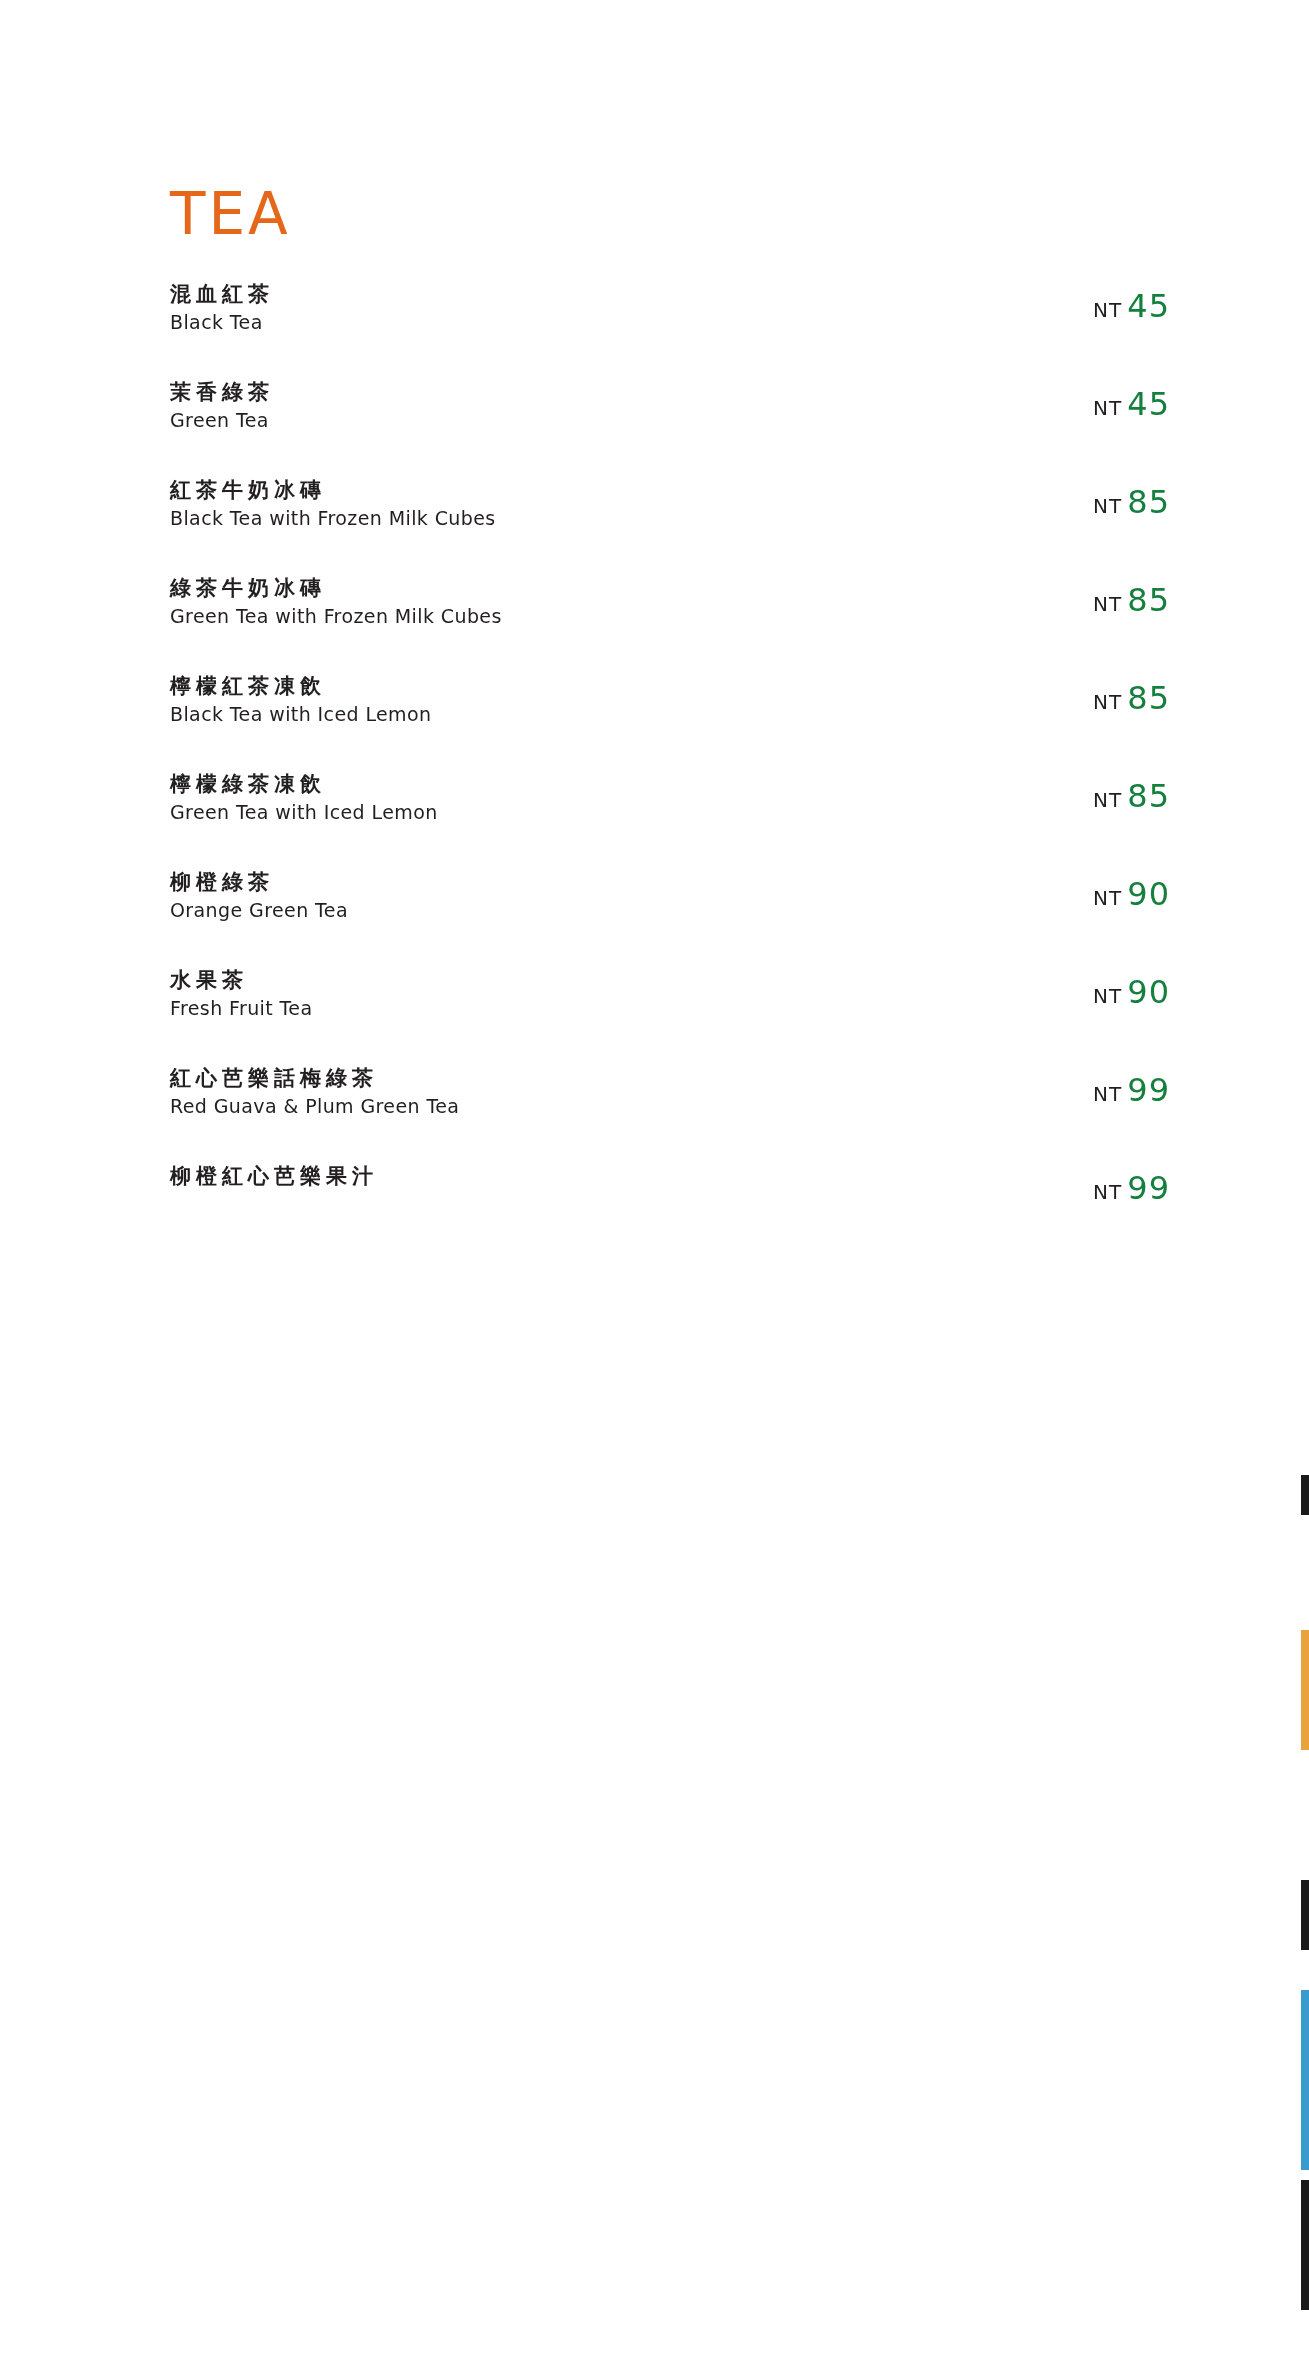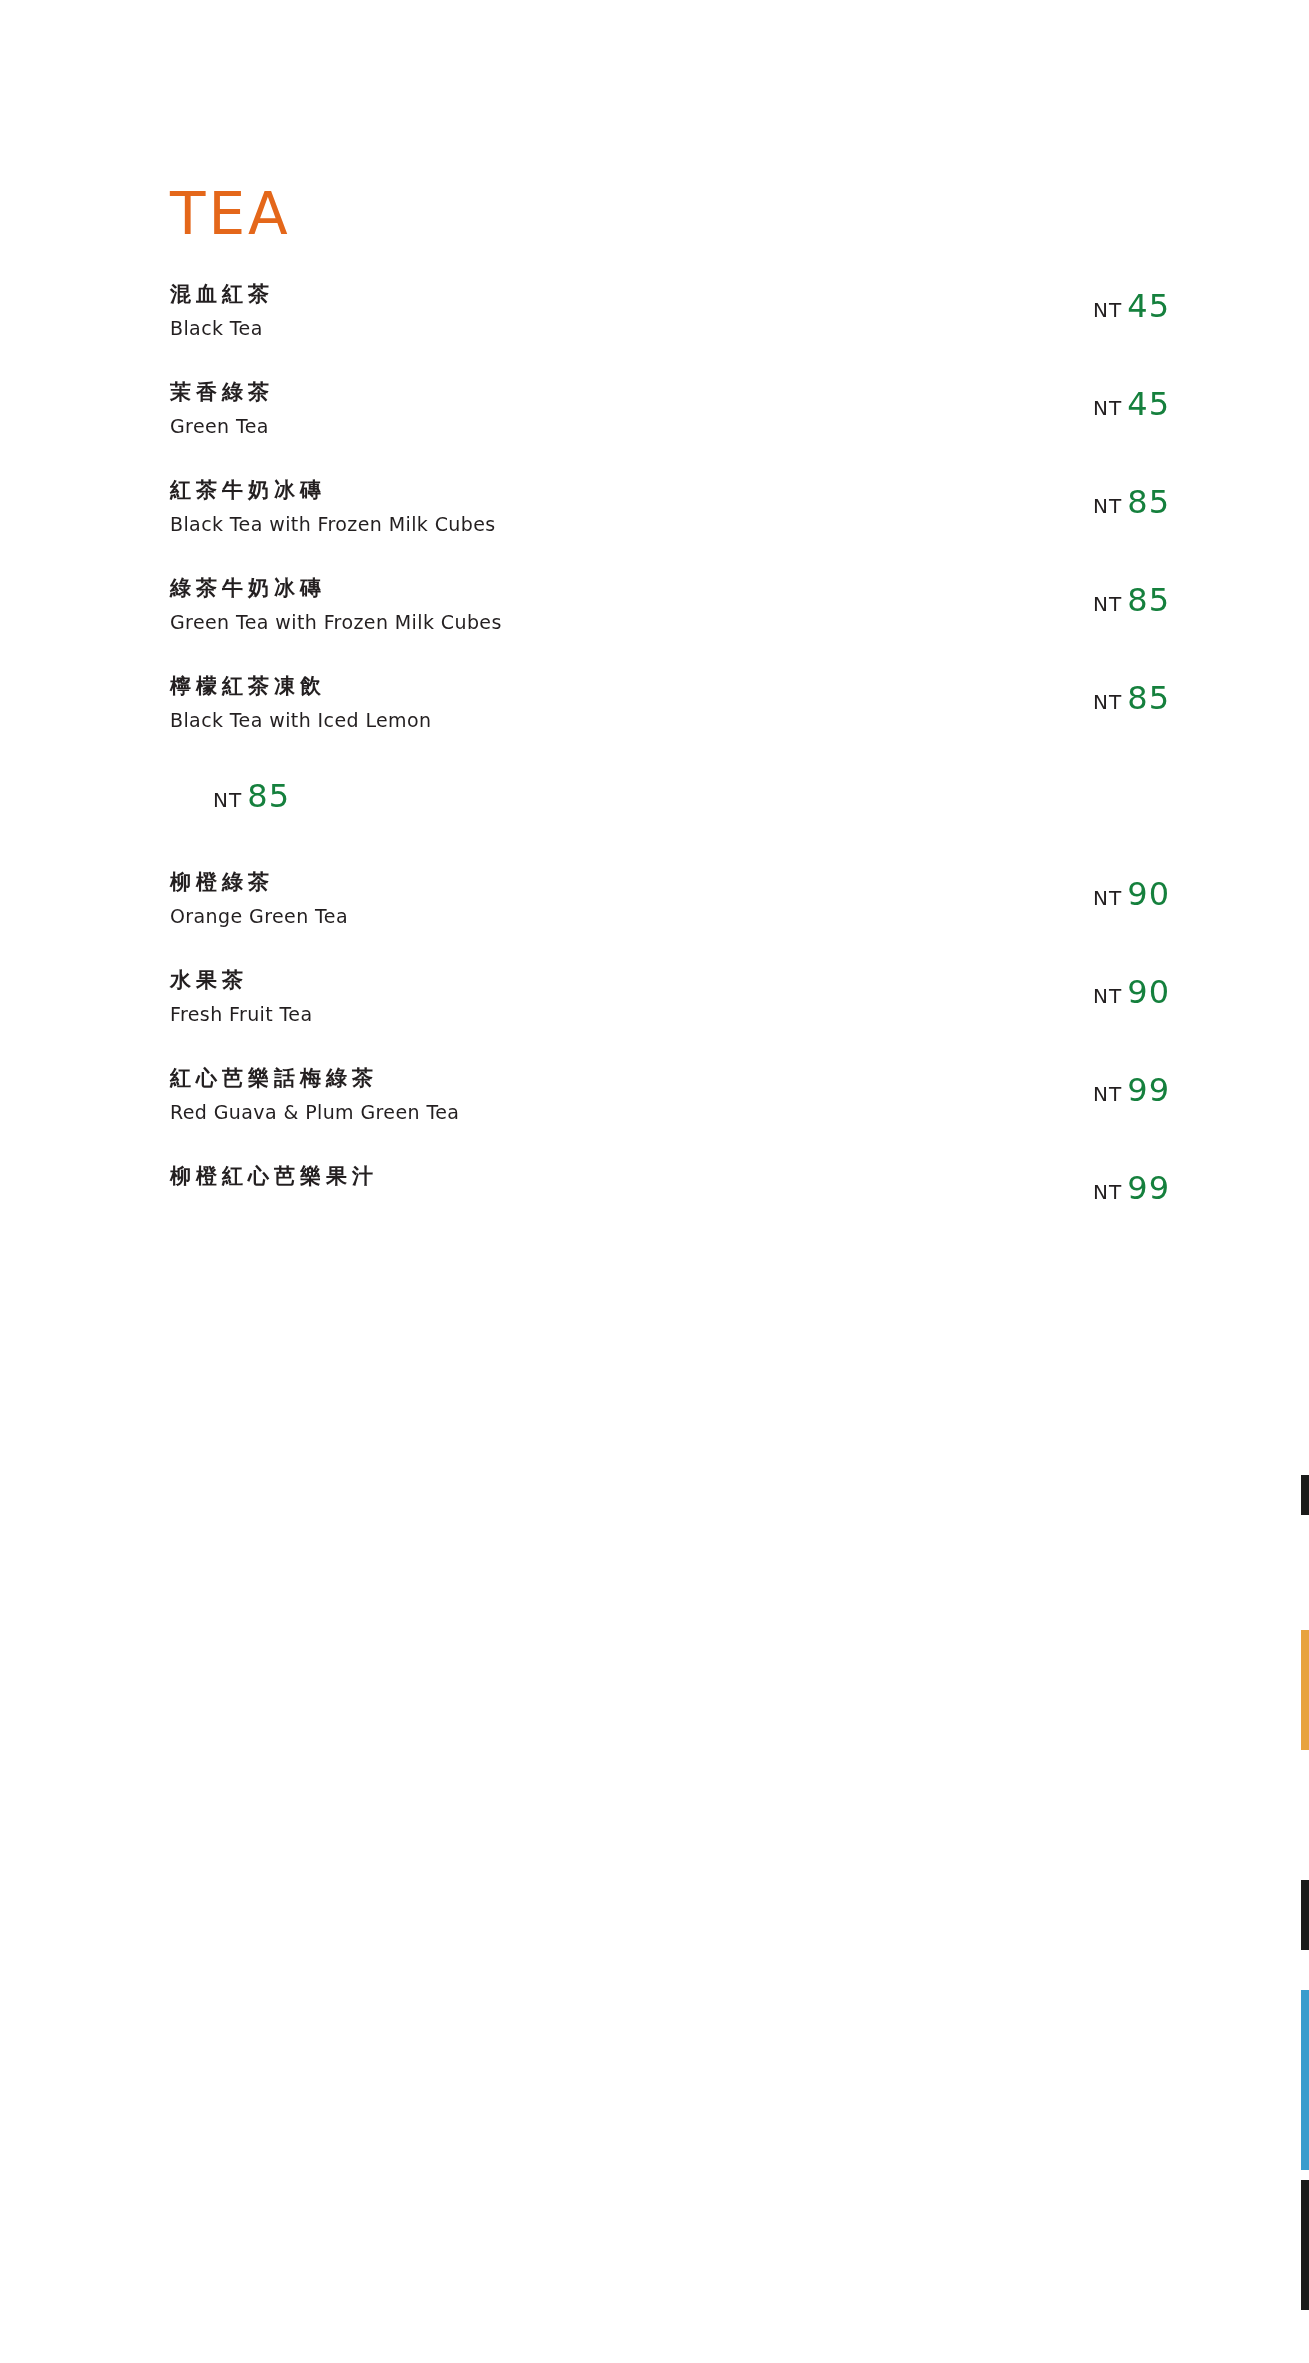--- a/index.html
+++ b/index.html
@@ -77,21 +77,21 @@
     line-height: 1.25;
     font-family: "DejaVu Sans", sans-serif;
     font-weight: 700;
     white-space: nowrap;
   }
 
   .name-en {
     font-size: 19px;
     color: #231f20;
     letter-spacing: 0.4px;
-    margin-top: 10px;
+    margin-top: 4px;
     line-height: 1.2;
     font-family: "DejaVu Sans", sans-serif;
     font-weight: 400;
   }
 
   .price {
     flex: 0 0 auto;
     white-space: nowrap;
     padding-top: 6px;
     text-align: right;
@@ -175,20 +175,24 @@
         <div class="item-text">
           <div class="name-zh">檸檬紅茶凍飲</div>
           <div class="name-en">Black Tea with Iced Lemon</div>
         </div>
         <div class="price">
           <span class="currency">NT</span><span class="amount">85</span>
         </div>
       </div>
 
       <div class="menu-item">
+        <div class="item-text">
+          <div class="name-zh">檸檬綠茶凍飲</div>
+          <div class="name-en">Green Tea with Iced Lemon</div>
+        </div>
         <div class="price">
           <span class="currency">NT</span><span class="amount">85</span>
         </div>
       </div>
 
       <div class="menu-item">
         <div class="item-text">
           <div class="name-zh">柳橙綠茶</div>
           <div class="name-en">Orange Green Tea</div>
         </div>

